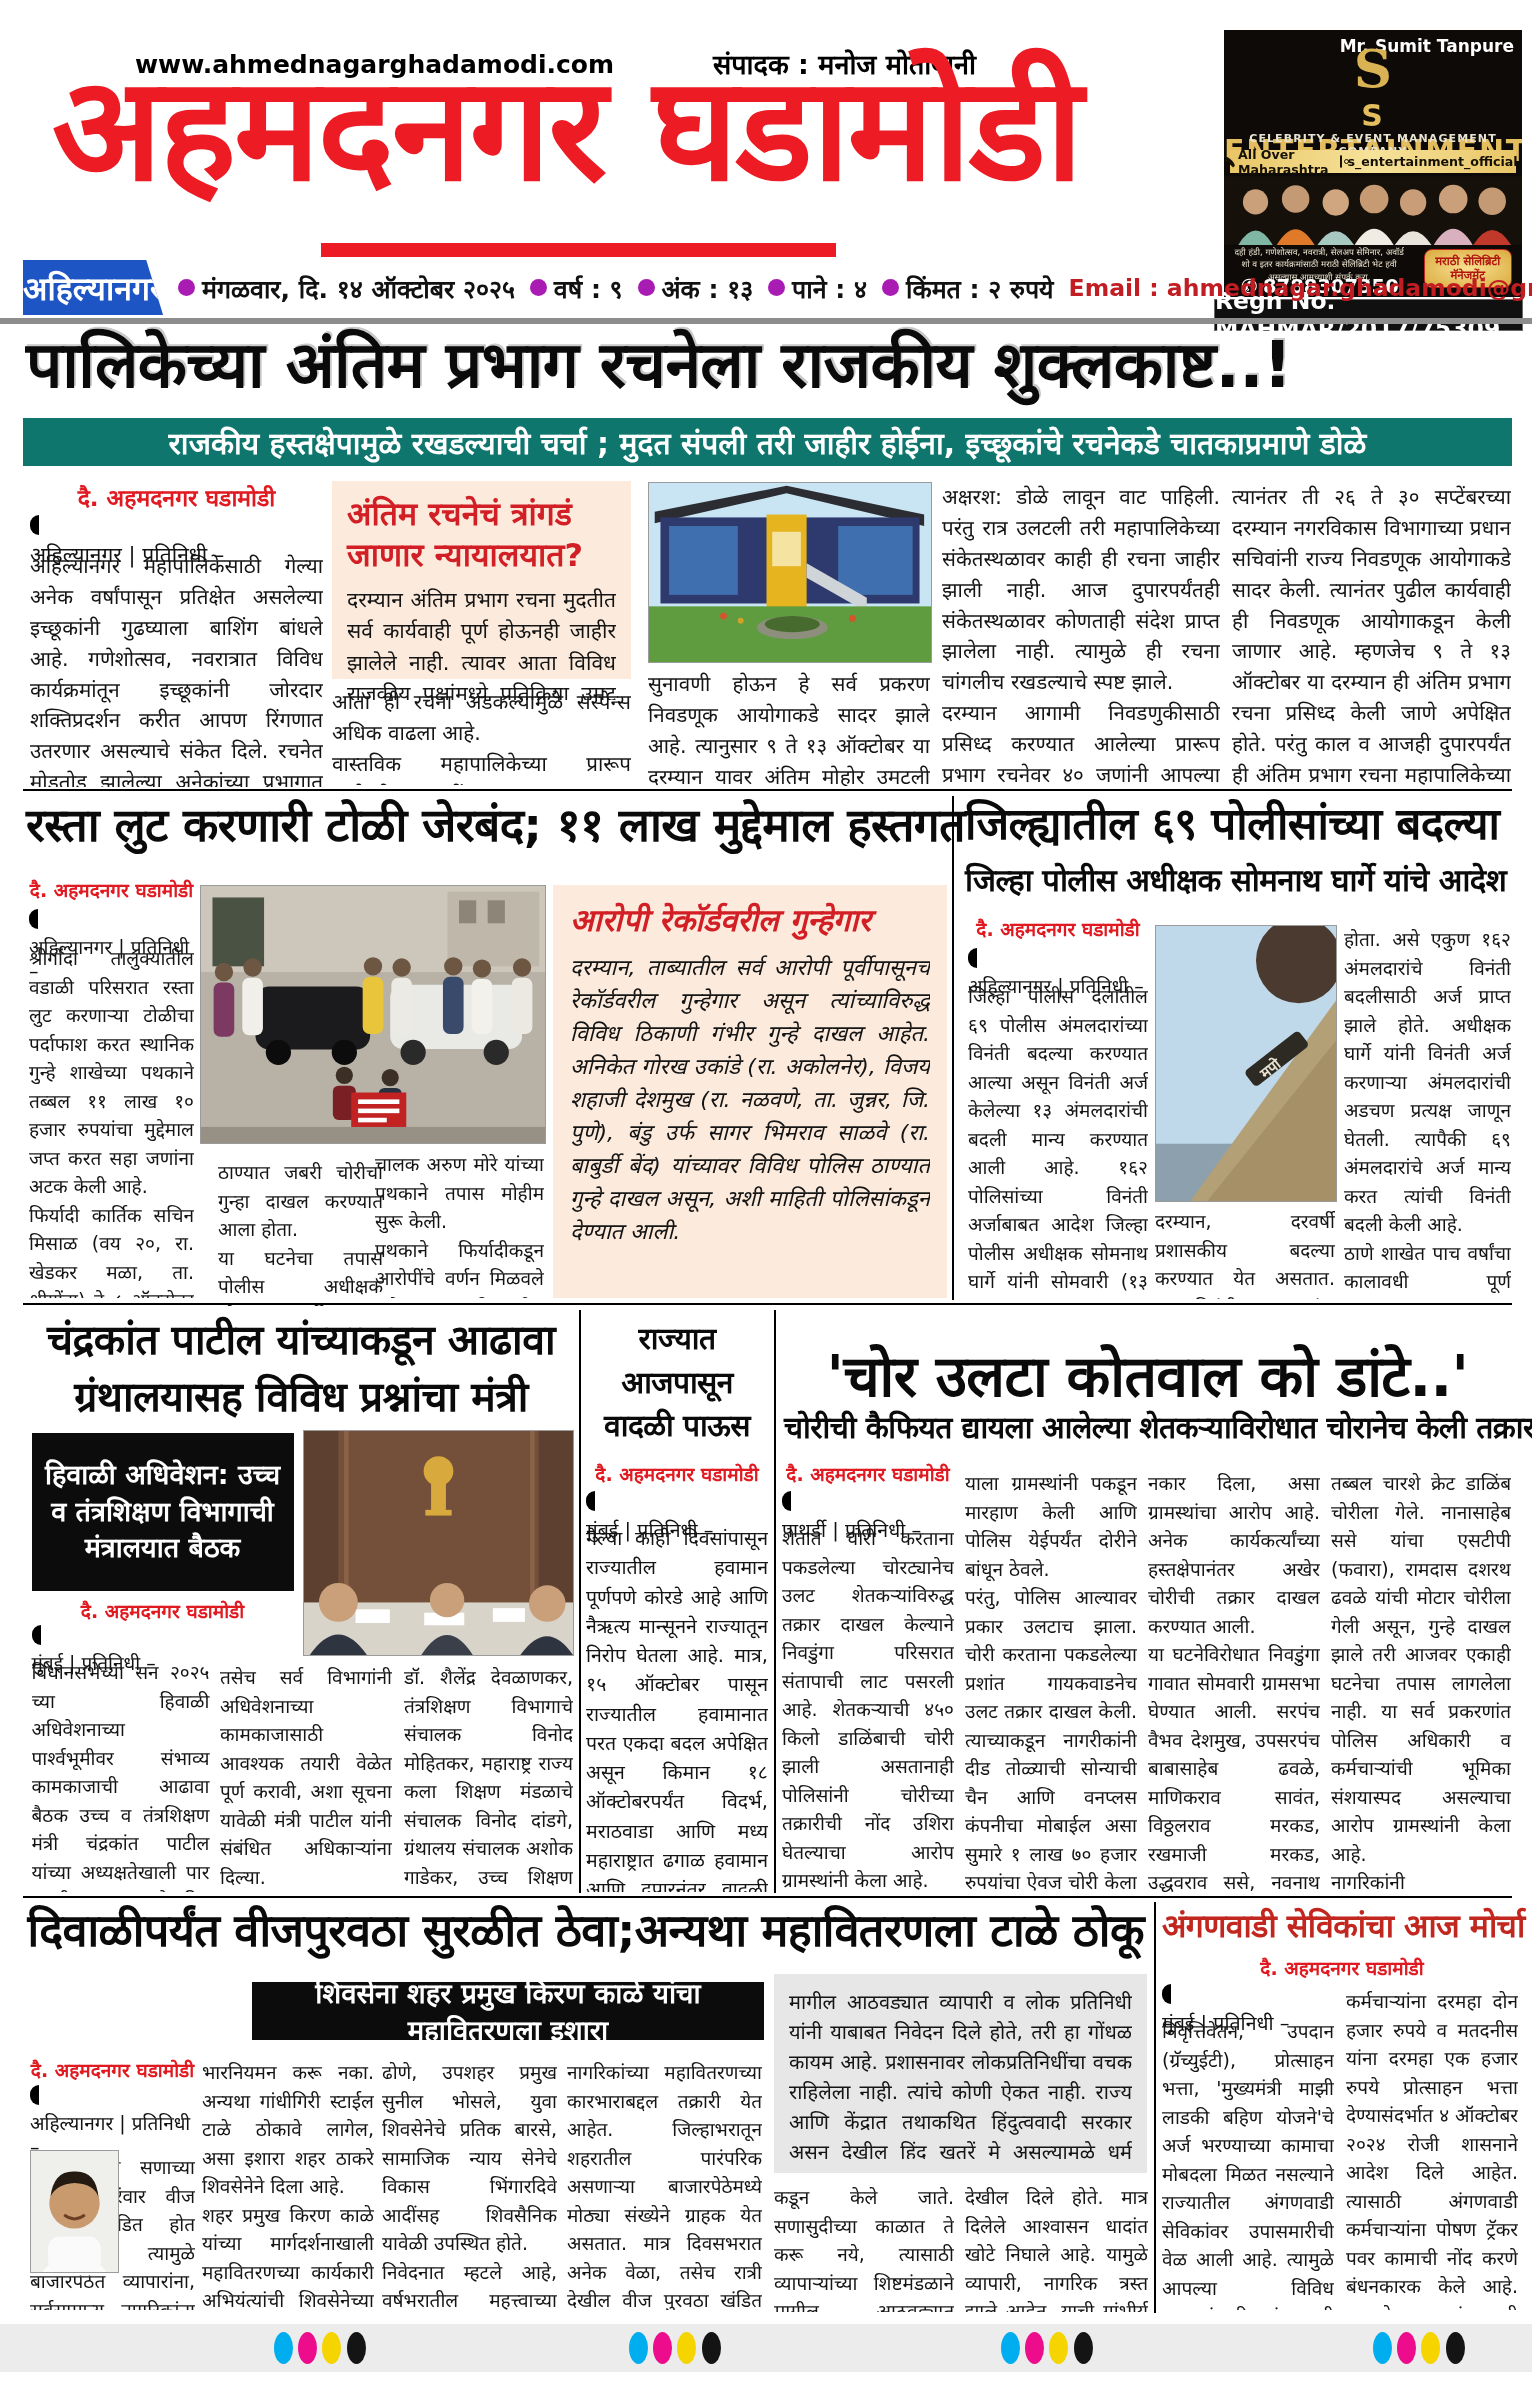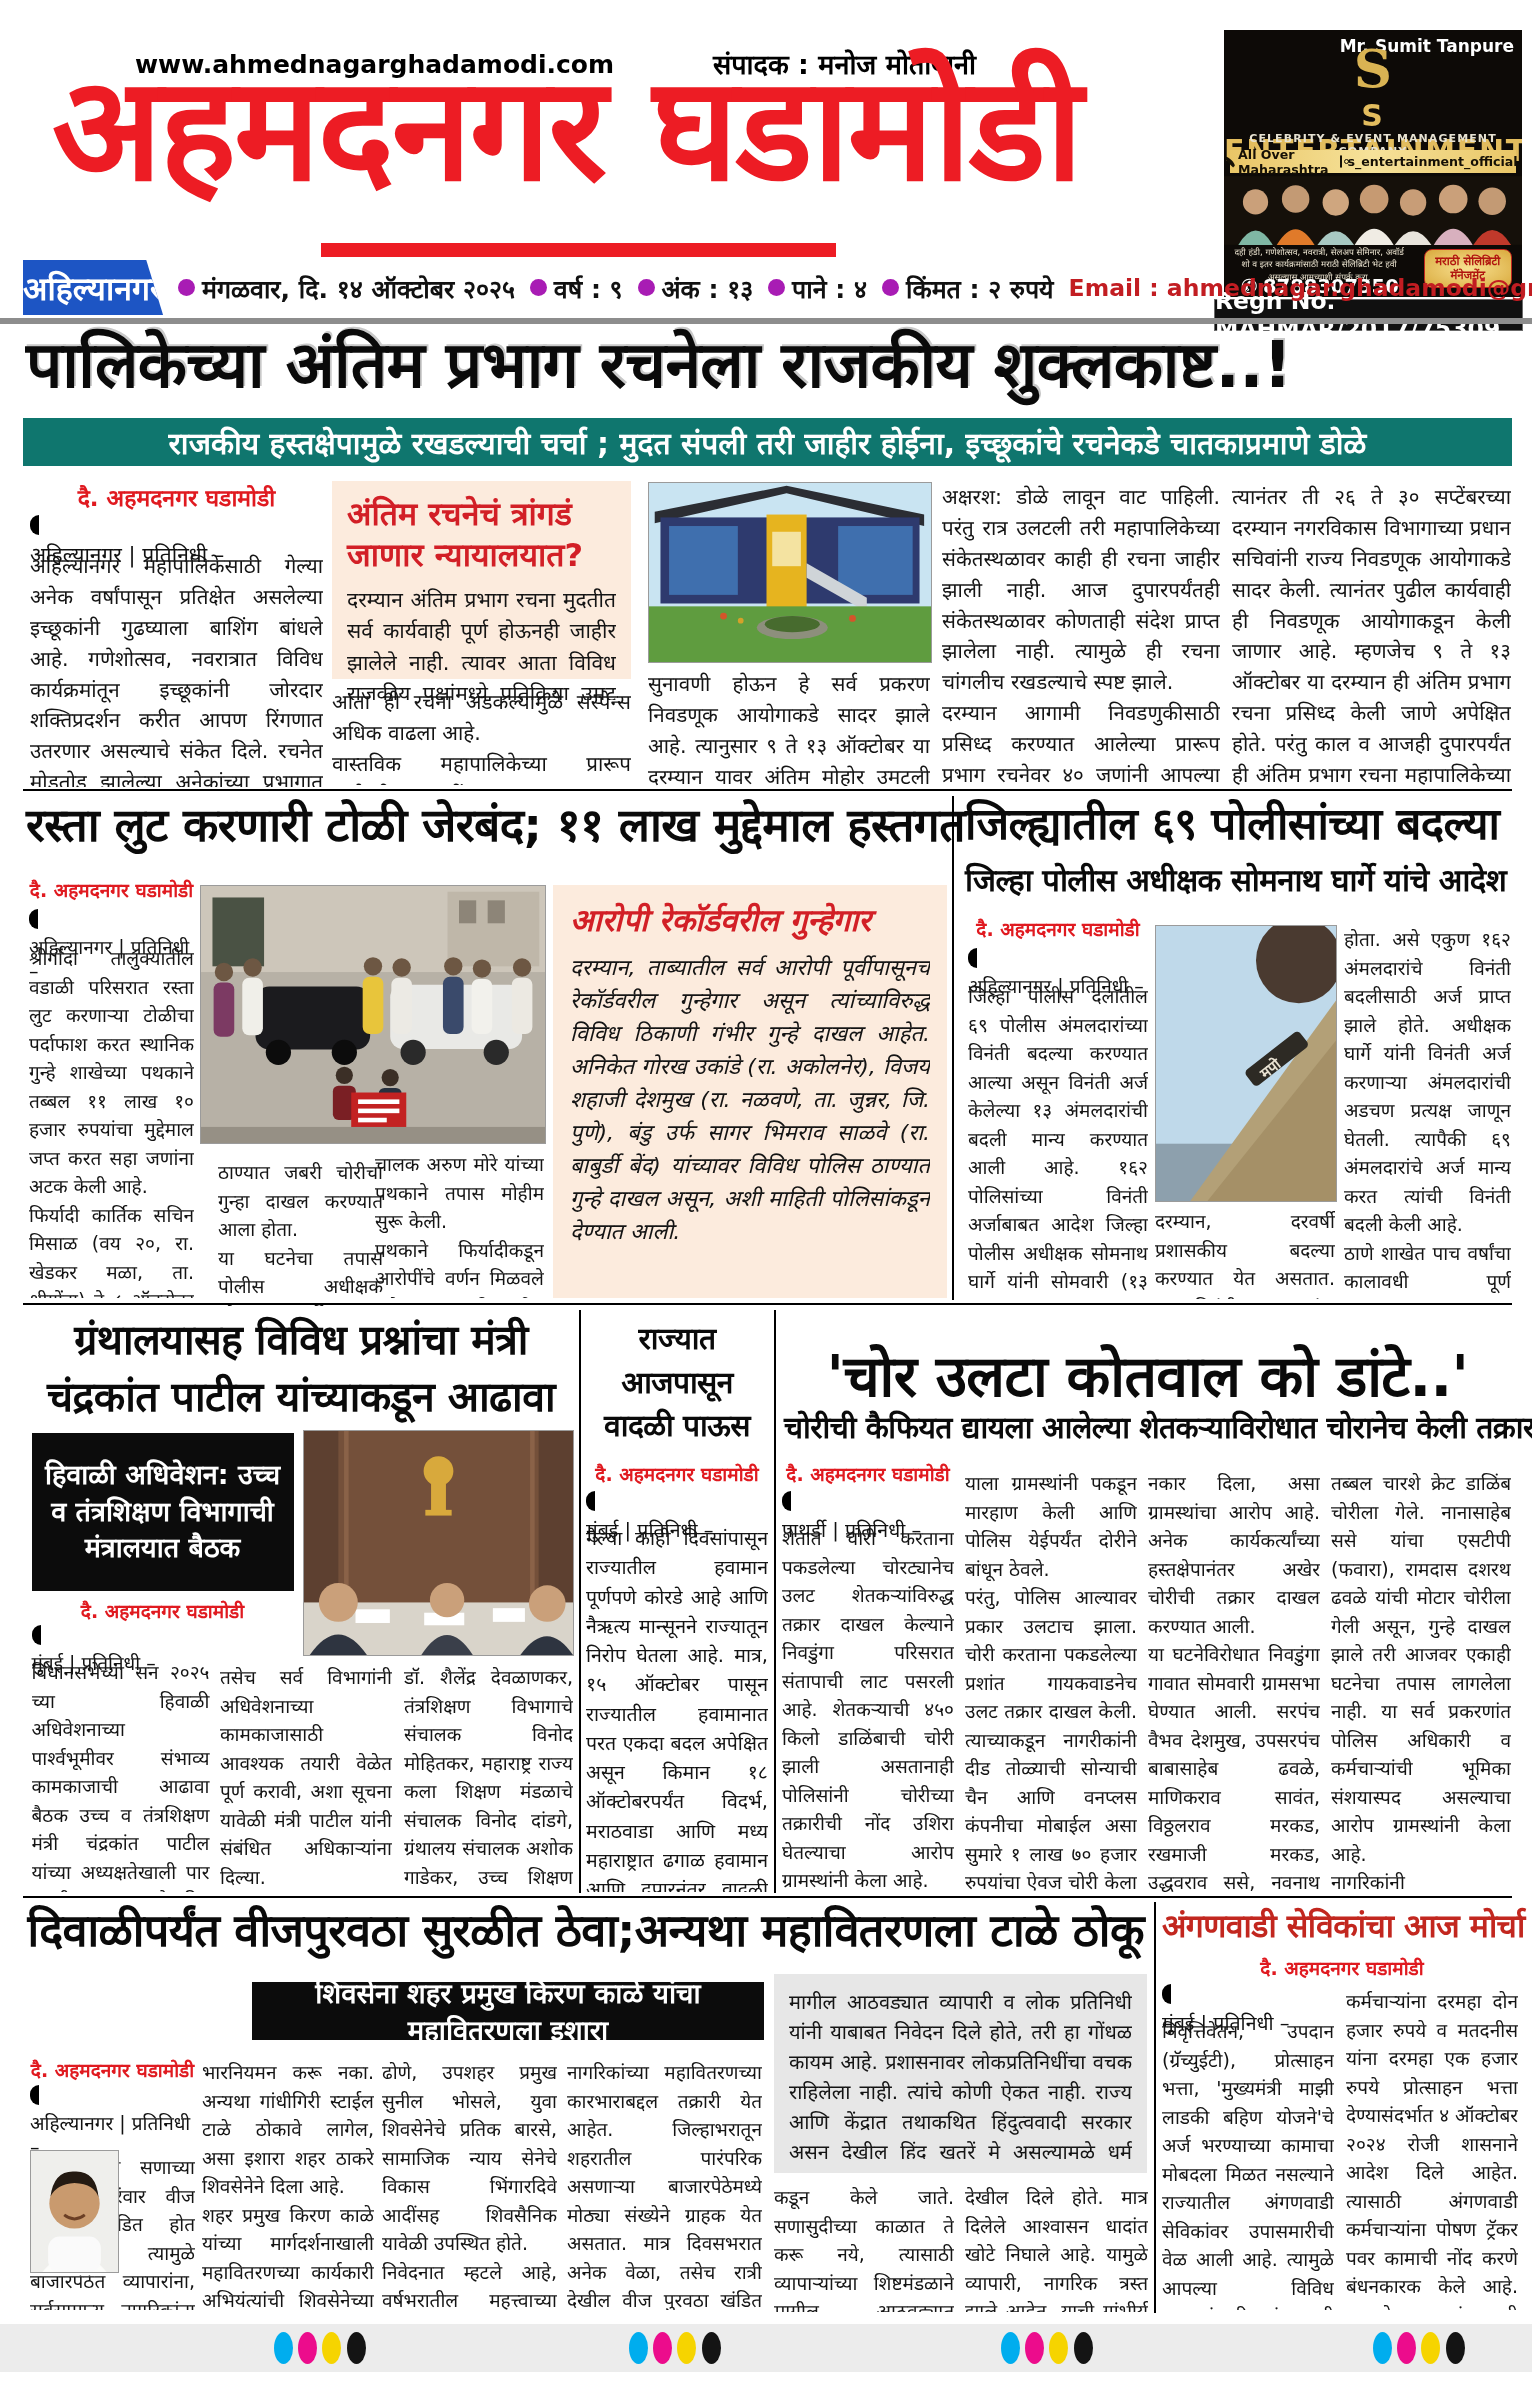--- a/index.html
+++ b/index.html
@@ -270,22 +270,22 @@
     </div>
     <div class="abs txt" style="left:1155px;top:1207px;width:180px;height:92px;">दरम्यान, दरवर्षी प्रशासकीय बदल्या करण्यात येत असतात. मात्र विनंती बदल्या यंदा मोठ्या प्रमाणात झाल्याने पोलीस दलातून या निर्णयाचे स्वागत करण्यात आले आहे.</div>
     <div class="abs txt" style="left:1344px;top:925px;width:167px;height:373px;">होता. असे एकुण १६२ अंमलदारांचे विनंती बदलीसाठी अर्ज प्राप्त झाले होते. अधीक्षक घार्गे यांनी विनंती अर्ज करणाऱ्या अंमलदारांची अडचण प्रत्यक्ष जाणून घेतली. त्यापैकी ६९ अंमलदारांचे अर्ज मान्य करत त्यांची विनंती बदली केली आहे.
 ठाणे शाखेत पाच वर्षांचा कालावधी पूर्ण होणाऱ्यांच्याही विनंती बदली करण्यात आली असून बदली झालेले अंमलदार नव्या ठिकाणी दाखल झाले आहेत.</div>
   </section>
 
   <div class="hrule" style="left:23px;top:1303px;width:1489px;"></div>
 
   <section>
     <div class="abs hl" style="left:27.5px;top:1312px;width:547px;font-size:41px;text-align:center;line-height:1.4;">
+      <div>चंद्रकांत पाटील यांच्याकडून आढावा</div>
       <div>ग्रंथालयासह विविध प्रश्नांचा मंत्री</div>
-      <div>चंद्रकांत पाटील यांच्याकडून आढावा</div>
     </div>
     <div class="abs blackbox" style="left:31.5px;top:1433px;width:262px;height:158px;font-size:27px;line-height:1.35;padding:5.7px;box-sizing:border-box;">हिवाळी अधिवेशन: उच्च व तंत्रशिक्षण विभागाची मंत्रालयात बैठक</div>
 
     <div class="abs photo" style="left:303px;top:1430px;width:269px;height:224px;">
       <svg viewBox="0 0 470 392" preserveAspectRatio="none">
         <rect width="470" height="392" fill="#74503a"></rect>
         <rect x="0" y="0" width="60" height="392" fill="#5d4030"></rect>
           <rect x="410" y="0" width="60" height="392" fill="#5d4030"></rect>
         <rect x="70" y="0" width="8" height="392" fill="#8a6248"></rect>
           <rect x="395" y="0" width="8" height="392" fill="#8a6248"></rect>

